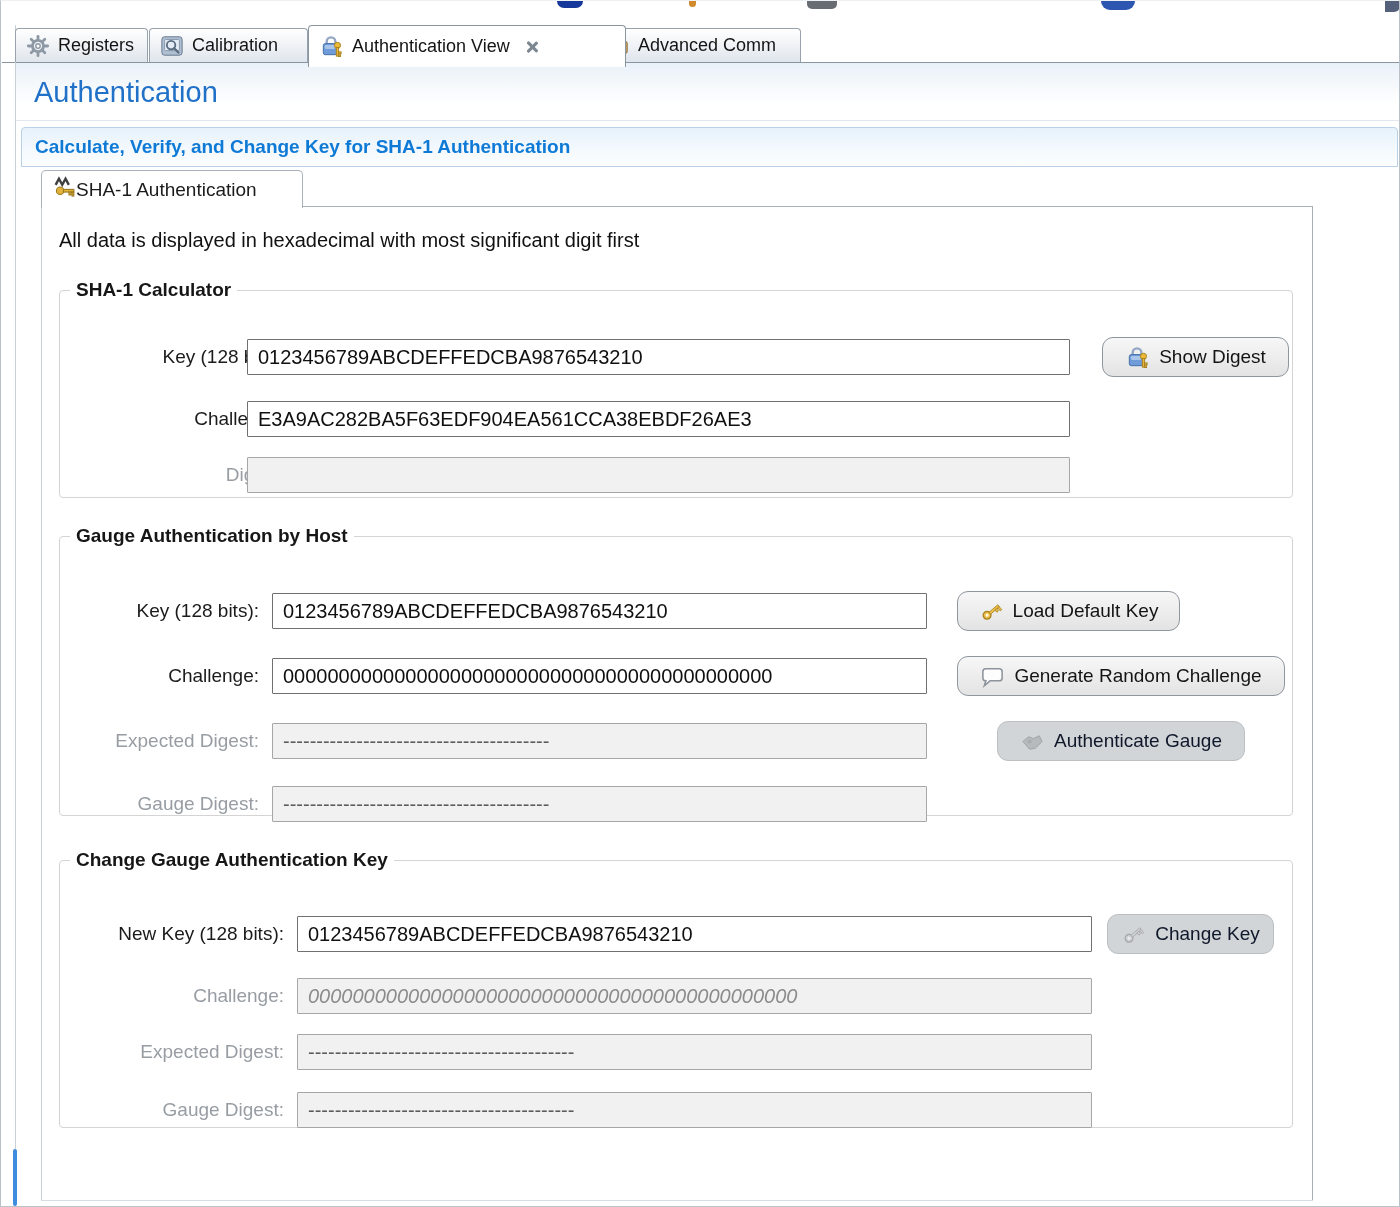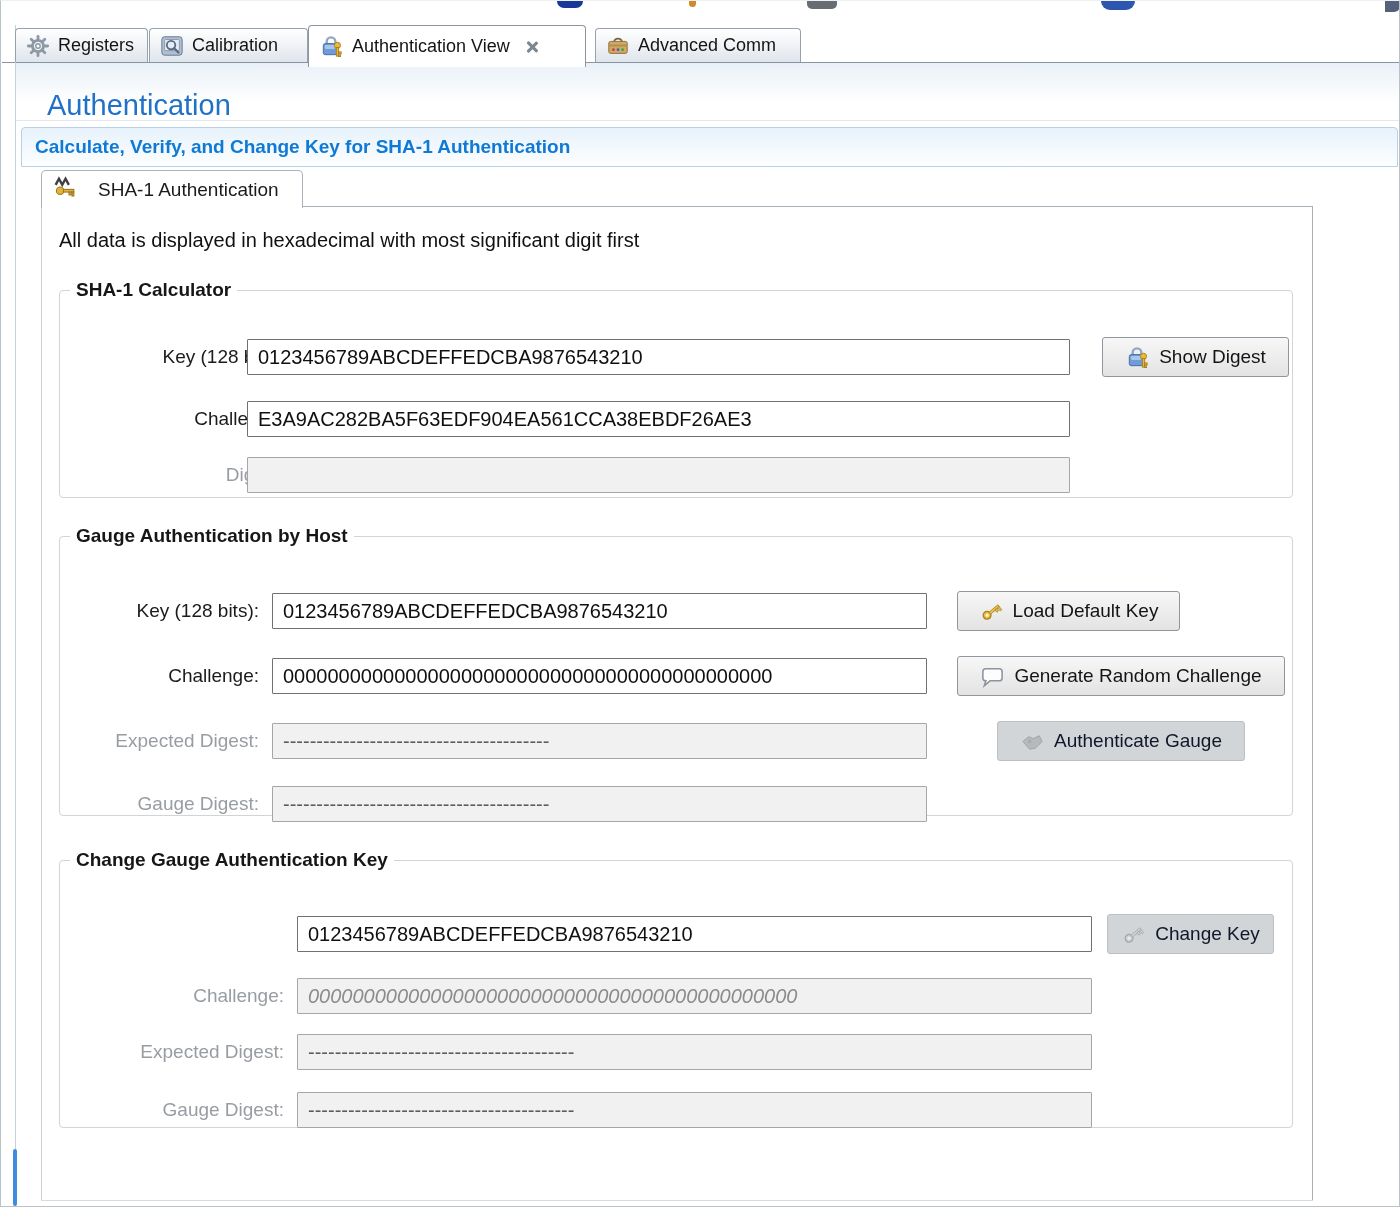--- a/index.html
+++ b/index.html
@@ -19,47 +19,47 @@
   }
   .tab.selected{background:#ffffff;z-index:3;border-color:#8b95a0;}
   .tab .ticon{display:flex;align-items:center;}
   .close-x{position:relative;width:16px;height:16px;margin-left:6px;}
   .close-x i{position:absolute;left:7px;top:1px;width:2.5px;height:14px;background:#7c8791;border-radius:1px;display:block;}
   .close-x i:first-child{transform:rotate(45deg);}
   .close-x i:last-child{transform:rotate(-45deg);}
   
   .titlebar{position:absolute;left:15px;top:62px;width:1383px;height:57px;
     background:linear-gradient(180deg,#e9f1f8 0%,#ffffff 70%);border-bottom:1px solid #e3e8ee;}
-  .titlebar h1{margin:16px;padding:10px 0 0 15px;font-size:29px;font-weight:normal;color:#2071c7;}
+  .titlebar h1{margin:3px;padding:10px 0 0 15px;font-size:29px;font-weight:normal;color:#2071c7;}
   .banner{position:absolute;left:20px;top:126px;width:1377px;height:40px;box-sizing:border-box;
     background:linear-gradient(180deg,#e7f2fb 0%,#fdfeff 100%);
     border:1px solid #bad0e4;border-radius:4px 4px 0 0;}
   .banner span{display:block;padding-left:13px;line-height:37px;font-size:19px;font-weight:bold;color:#0e7ad6;}
   
   .subtab{position:absolute;left:40px;top:169px;width:262px;height:38px;box-sizing:border-box;
     background:#ffffff;border:1px solid #a9b2ba;border-bottom:none;border-radius:5px 5px 0 0;
-    display:flex;align-items:center;gap:22px;padding:0 12px;font-size:19px;z-index:2;}
+    display:flex;align-items:center;gap:0;padding:0 12px;font-size:19px;z-index:2;}
   .folder-top{position:absolute;left:302px;top:205px;width:1009px;height:1px;background:#a9b2ba;}
   .folder-left{position:absolute;left:40px;top:205px;width:1px;height:995px;background:#ccd2d8;}
   .folder-right{position:absolute;left:1311px;top:205px;width:1px;height:995px;background:#a8aeb4;}
   .folder-bottom{position:absolute;left:40px;top:1199px;width:1272px;height:1px;background:#d8dce0;}
   .left-rail{position:absolute;left:14px;top:24px;width:1px;height:1182px;background:#c9d1d8;}
   .scroll-thumb{position:absolute;left:12px;top:1148px;width:4px;height:57px;background:#3e8ddd;border-radius:2px;}
   .note{position:absolute;left:58px;top:228px;font-size:20px;color:#111111;}
   
   fieldset.group{position:absolute;margin:0;padding:0;border:1px solid #d4d4d4;border-radius:4px;box-sizing:border-box;background:#ffffff;}
   fieldset.group legend{font-size:19px;font-weight:bold;color:#161616;padding:0 6px;margin-left:10px;}
   .flabel{position:absolute;font-size:19px;color:#1b1b1b;text-align:right;line-height:36px;}
   .flabel.disabled{color:#979da3;}
   .tinput{position:absolute;height:36px;box-sizing:border-box;border:1px solid #707070;background:#ffffff;
     font-family:"Liberation Sans",sans-serif;font-size:20px;color:#101010;padding:0 10px;border-radius:1px;}
   .tinput.dis{background:#f1f1f1;border-color:#a6a6a6;color:#5c5c5c;}
   .tinput.italic{font-style:italic;color:#8b8b8b;}
   .btn{position:absolute;height:40px;box-sizing:border-box;display:flex;align-items:center;justify-content:center;gap:9px;
-    background:linear-gradient(180deg,#f7f7f7 0%,#e3e3e3 100%);border:1px solid #8f969e;border-radius:3px;
+    background:linear-gradient(180deg,#f7f7f7 0%,#e3e3e3 100%);border:1px solid #8f969e;border-radius:11px;
     font-family:"Liberation Sans",sans-serif;font-size:19px;color:#141414;cursor:default;}
   .btn.disabled{background:#d2d5d7;border-color:#bcc0c3;color:#0f172a;margin-left:40px;}
   .bicon{display:flex;align-items:center;}
 </style>
 </head>
 <body>
 
 <div class="screen">
 
   <div class="frag" style="left:556px;width:26px;height:7px;background:#16389b;border-radius:0 0 8px 8px;"></div>
@@ -95,21 +95,21 @@
       <svg width="24" height="24" viewBox="0 0 26 26">
           <rect x="2" y="3" width="22" height="20" rx="3" fill="#aebfd2" stroke="#64748a"></rect>
           <rect x="5" y="6" width="16" height="12" rx="1" fill="#e4edf6" stroke="#8795a8"></rect>
           <circle cx="12" cy="12" r="4.6" fill="none" stroke="#5b6b80" stroke-width="2"></circle>
           <line x1="15.4" y1="15.4" x2="20" y2="20" stroke="#5b6b80" stroke-width="2.5" stroke-linecap="round"></line>
         </svg>
     </span>
     <span>Calibration</span>
   </div>
 
-  <div class="tab selected" style="left:307px;top:24px;width:278px;height:42px;">
+  <div class="tab selected" style="left:307px;top:24px;width:318px;height:42px;">
     <span class="ticon">
       <svg width="25" height="25" viewBox="0 0 26 26">
           <path d="M8 11 V8 a4.5 4.5 0 0 1 9 0 v3" fill="none" stroke="#93a7c4" stroke-width="2.5"></path>
           <rect x="4.5" y="10" width="14" height="11.5" rx="2" fill="#6f9bd8" stroke="#3f6ea8"></rect>
           <rect x="6" y="11.5" width="11" height="4" rx="1.5" fill="#a9c6ea"></rect>
           <g fill="#ecb83a" stroke="#a8821f" stroke-width="1">
             <circle cx="19.2" cy="11.8" r="3.2"></circle>
             <rect x="18" y="14" width="2.4" height="9"></rect>
             <rect x="20.2" y="18.6" width="2.8" height="2"></rect>
             <rect x="20.2" y="21.6" width="2.2" height="1.8"></rect>
@@ -232,20 +232,21 @@
           </svg>
       </span>
       <span>Authenticate Gauge</span>
     </button>
     <div class="flabel disabled" style="left:19px;top:239px;width:180px;">Gauge Digest:</div>
     <input class="tinput dis" style="left: 212px; top: 239px; width: 655px;" disabled="" value="----------------------------------------">
   </fieldset>
 
   <fieldset class="group" style="left:58px;top:848px;width:1234px;height:279px;">
     <legend>Change Gauge Authentication Key</legend>
+    <div class="flabel" style="left:19px;top:45px;width:205px;">New Key (128 bits):</div>
     <input class="tinput" style="left: 237px; top: 45px; width: 795px;" value="0123456789ABCDEFFEDCBA9876543210">
     <button class="btn disabled" style="left:1007px;top:43px;width:167px;">
       <span class="bicon">
         <svg width="25" height="25" viewBox="0 0 26 26">
             <g transform="rotate(-40 13 13)">
               <circle cx="7" cy="13" r="4" fill="#cdd0d3" stroke="#a5a8ab" stroke-width="1.5"></circle>
               <circle cx="7" cy="13" r="1.6" fill="#e9ebec"></circle>
               <rect x="10.5" y="11.9" width="12" height="2.6" fill="#cdd0d3" stroke="#a5a8ab" stroke-width="0.8"></rect>
               <rect x="16.8" y="14" width="2.2" height="3.2" fill="#cdd0d3" stroke="#a5a8ab" stroke-width="0.8"></rect>
               <rect x="20.4" y="14" width="2" height="4.4" fill="#cdd0d3" stroke="#a5a8ab" stroke-width="0.8"></rect>

